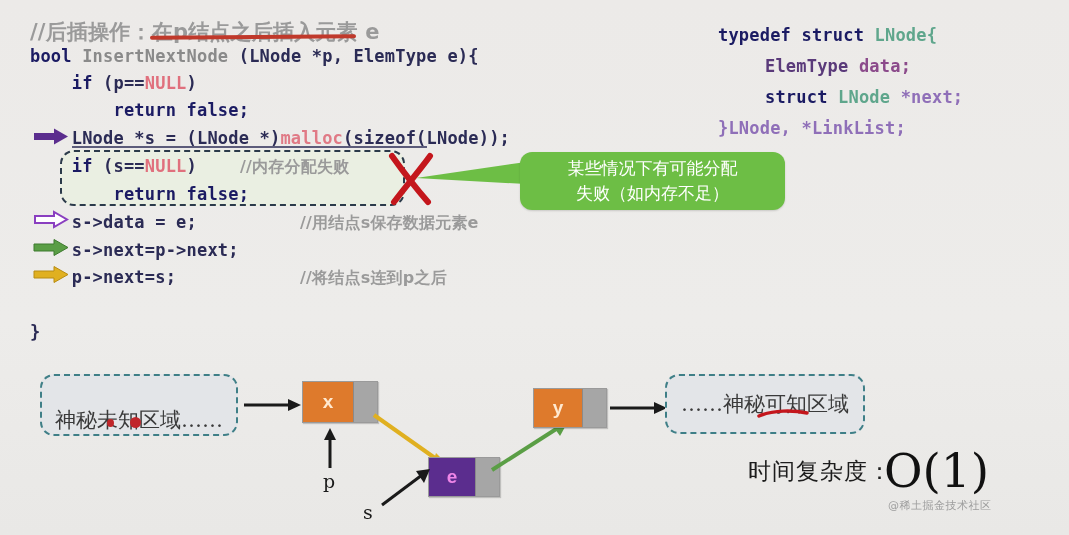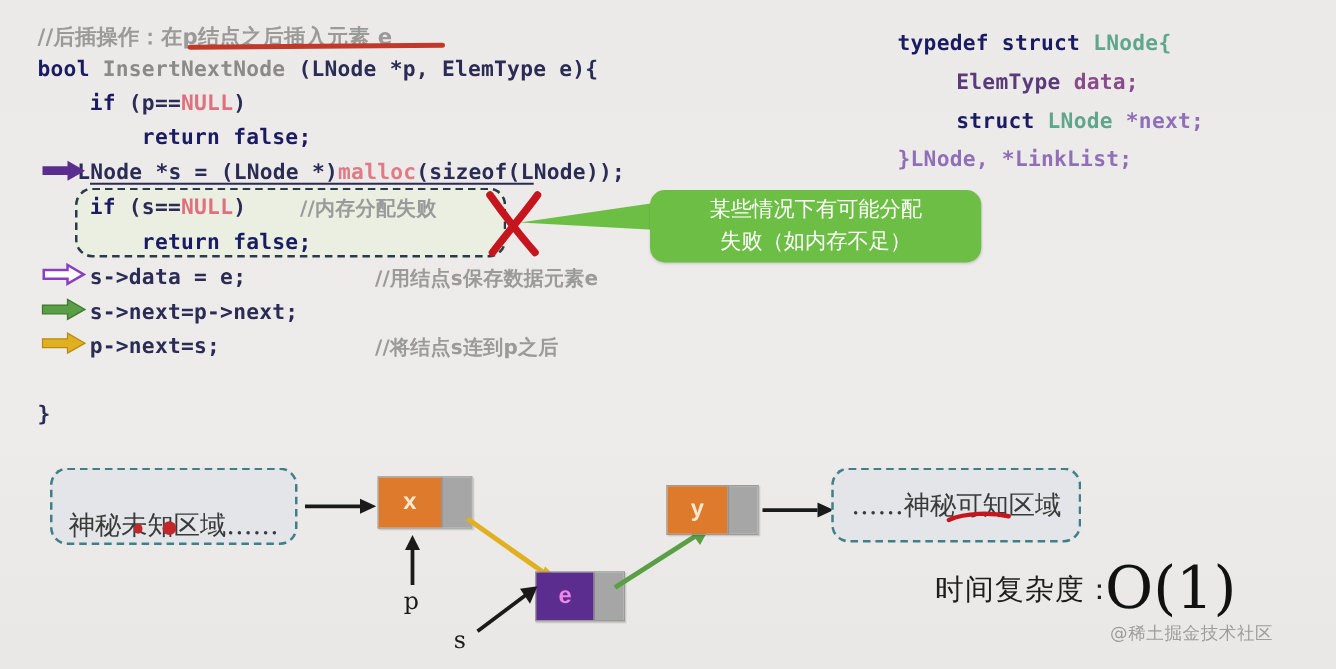--- a/index.html
+++ b/index.html
@@ -73,40 +73,40 @@
   .dot{position:absolute;border-radius:50%;background:#c0262a;}
 
   #complexity{position:absolute;left:748px;top:456px;
     font-family:"DejaVu Serif","Liberation Serif",serif;
     font-size:23px;color:#1d1d1d;letter-spacing:1px;}
   #bigO{position:absolute;left:884px;top:443px;
     font-family:"DejaVu Serif","Liberation Serif",serif;
     font-size:47px;color:#111;letter-spacing:0px;text-align:right;}
   #watermark{position:absolute;left:888px;top:498px;
     font-family:"DejaVu Sans","Liberation Sans",sans-serif;
-    font-size:14px;color:#9d9d9d;letter-spacing:.5px;}
+    font-size:11px;color:#9d9d9d;letter-spacing:.5px;}
   svg{overflow:visible;}
 </style>
 </head>
 <body>
 
 <div id="stage">
 
-  <div class="code cmt-cn" style="left:30px;top:18px;font-size:17px;">//后插操作：在p结点之后插入元素 e</div>
+  <div class="code cmt-cn" style="left:30px;top:18px;font-size:21px;">//后插操作：在p结点之后插入元素 e</div>
   <div id="title-underline"></div>
 
   <div id="null-check-highlight"></div>
 
   <div class="code" style="left:30px;top:46px;"><span class="kw">bool </span><span class="fn">InsertNextNode </span><span class="id">(LNode *p, ElemType e){</span></div>
 
   <div class="code" style="left:30px;top:73px;"><span class="id">    </span><span class="kw">if</span><span class="id"> (p==</span><span class="null">NULL</span><span class="id">)</span></div>
 
   <div class="code" style="left:30px;top:100px;"><span class="id">        </span><span class="kw">return false;</span></div>
 
-  <div class="code" style="left:20px;top:128px;"><span class="id">    LNode *s = (LNode *)</span><span class="macro">malloc</span><span class="id">(sizeof(LNode));</span></div>
+  <div class="code" style="left:30px;top:128px;"><span class="id">    LNode *s = (LNode *)</span><span class="macro">malloc</span><span class="id">(sizeof(LNode));</span></div>
 
   <svg style="position:absolute;left:72px;top:144px;width:380px;height:6px;">
     <line x1="0" y1="3" x2="355" y2="3" stroke="#2b2b55" stroke-width="1.6"></line>
   </svg>
 
   <div class="code" style="left:30px;top:156px;"><span class="id">    </span><span class="kw">if</span><span class="id"> (s==</span><span class="null">NULL</span><span class="id">)</span></div>
   <div class="code cmt-cn" style="left:240px;top:157px;">//内存分配失败</div>
 
   <div class="code" style="left:30px;top:184px;"><span class="id">        </span><span class="kw">return false;</span></div>
 

